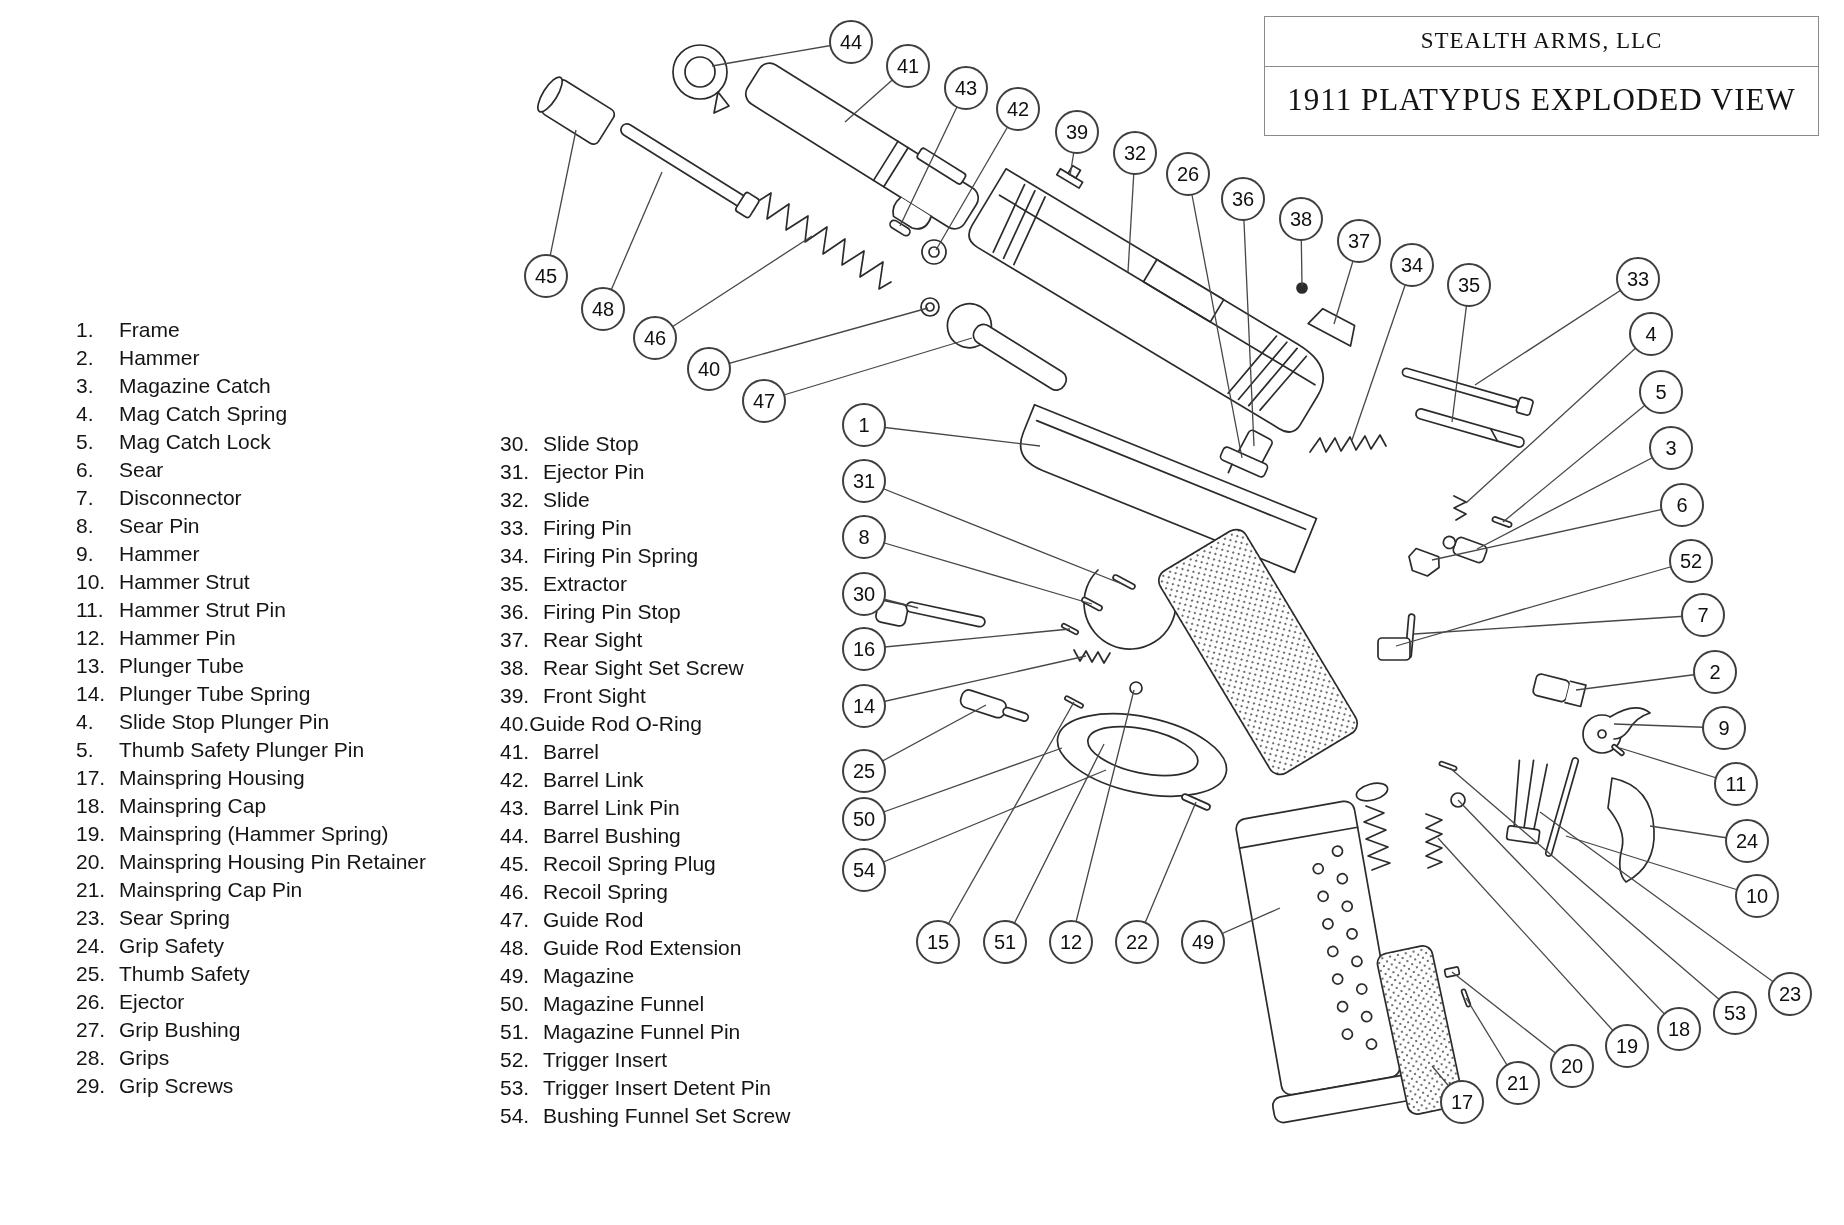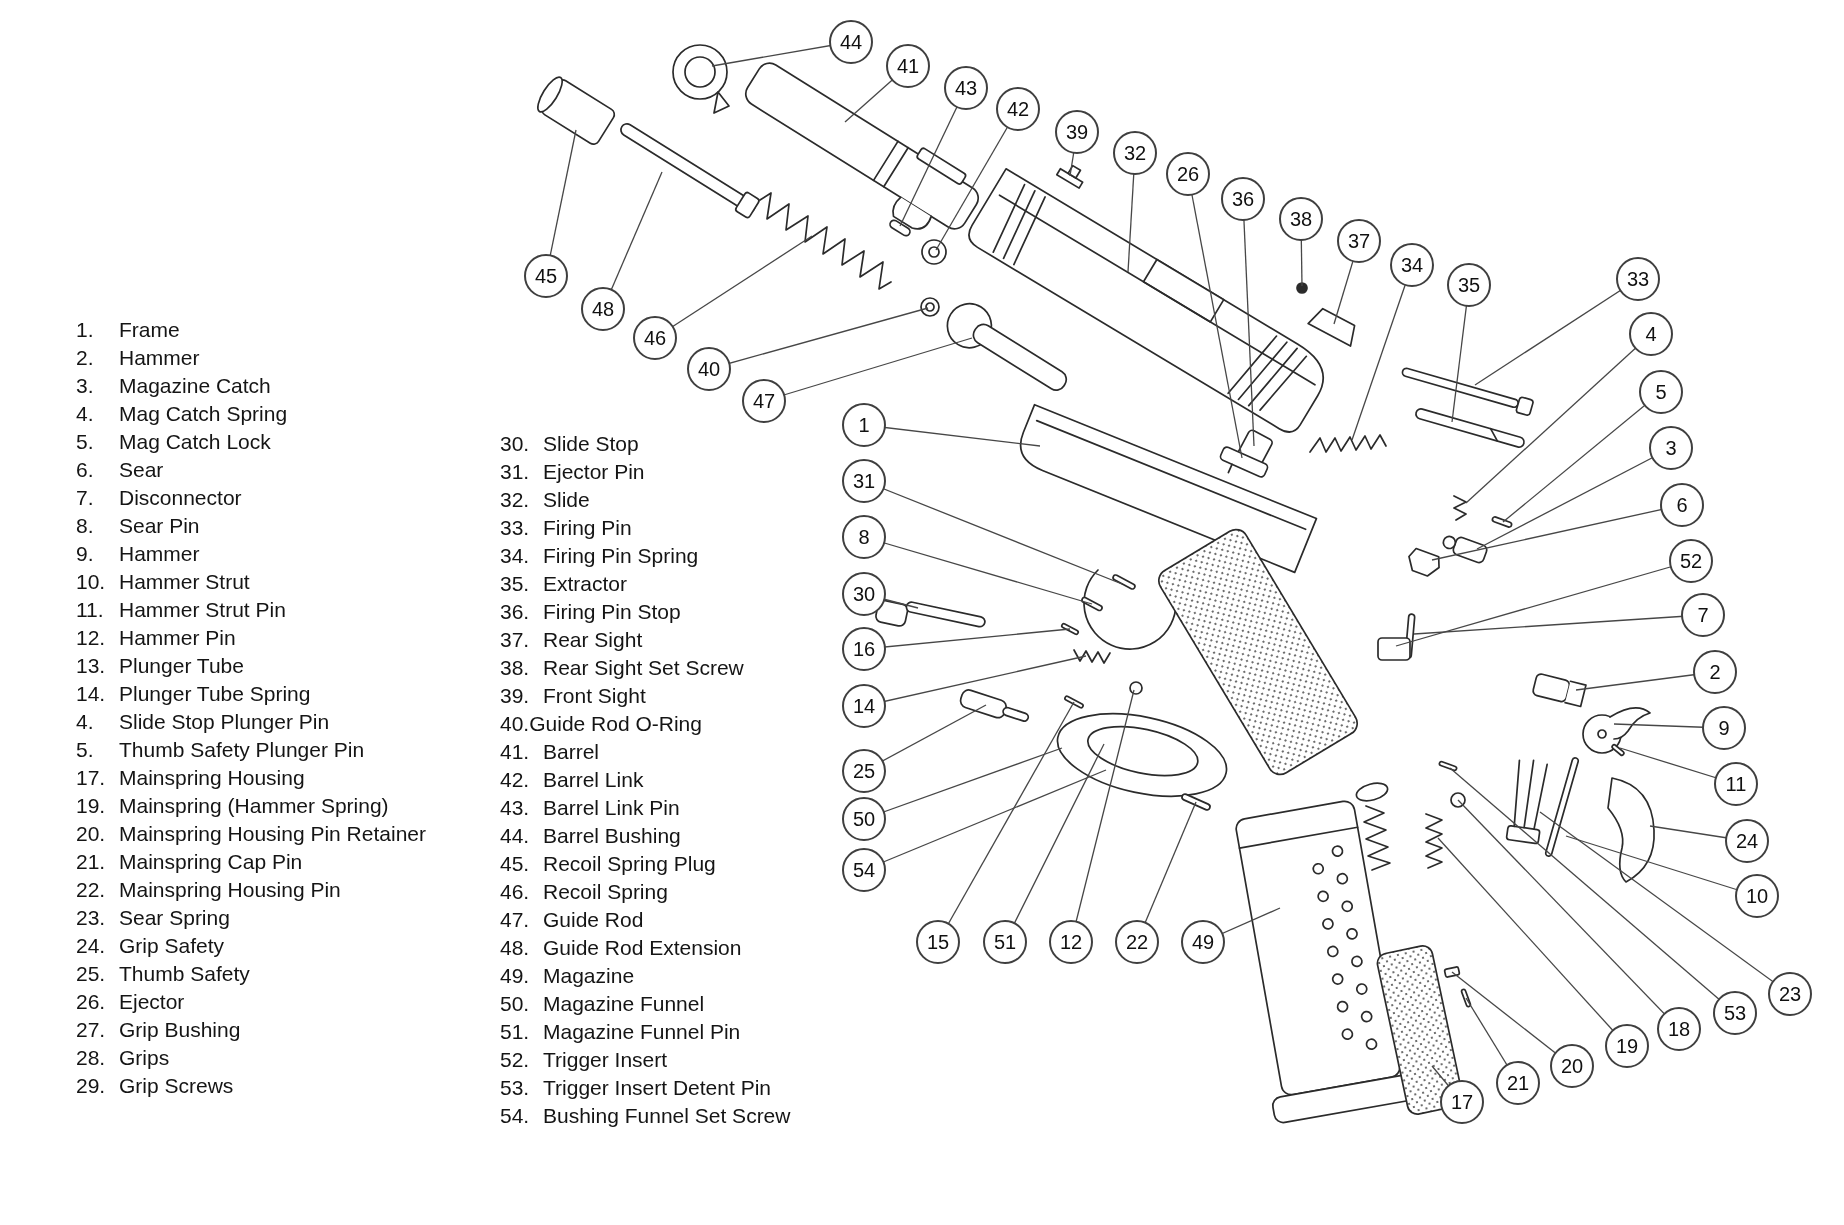--- a/index.html
+++ b/index.html
@@ -40,20 +40,24 @@
   .callout text {
     font-family:"Liberation Sans", sans-serif; font-size:20px;
     fill:#111; text-anchor:middle;
   }
 </style>
 </head>
 <body>
 
 <div id="page">
 
+  <div class="title-block">
+    <div class="company">STEALTH ARMS, LLC</div>
+    <div class="main-title">1911 PLATYPUS EXPLODED VIEW</div>
+  </div>
 
   <ul id="col1" class="parts-col">
       <li>
         <span class="num">1.</span>
         <span class="lbl">Frame</span>
       </li>
       <li>
         <span class="num">2.</span>
         <span class="lbl">Hammer</span>
       </li>
@@ -111,34 +115,34 @@
       </li>
       <li>
         <span class="num">5.</span>
         <span class="lbl">Thumb Safety Plunger Pin</span>
       </li>
       <li>
         <span class="num">17.</span>
         <span class="lbl">Mainspring Housing</span>
       </li>
       <li>
+        <span class="num">18.</span>
+        <span class="lbl">Mainspring Cap</span>
+      </li>
+      <li>
         <span class="num">19.</span>
         <span class="lbl">Mainspring (Hammer Spring)</span>
       </li>
       <li>
         <span class="num">20.</span>
         <span class="lbl">Mainspring Housing Pin Retainer</span>
       </li>
       <li>
         <span class="num">21.</span>
         <span class="lbl">Mainspring Cap Pin</span>
-      </li>
-      <li>
-        <span class="num">22.</span>
-        <span class="lbl">Mainspring Housing Pin</span>
       </li>
       <li>
         <span class="num">23.</span>
         <span class="lbl">Sear Spring</span>
       </li>
       <li>
         <span class="num">24.</span>
         <span class="lbl">Grip Safety</span>
       </li>
       <li>

